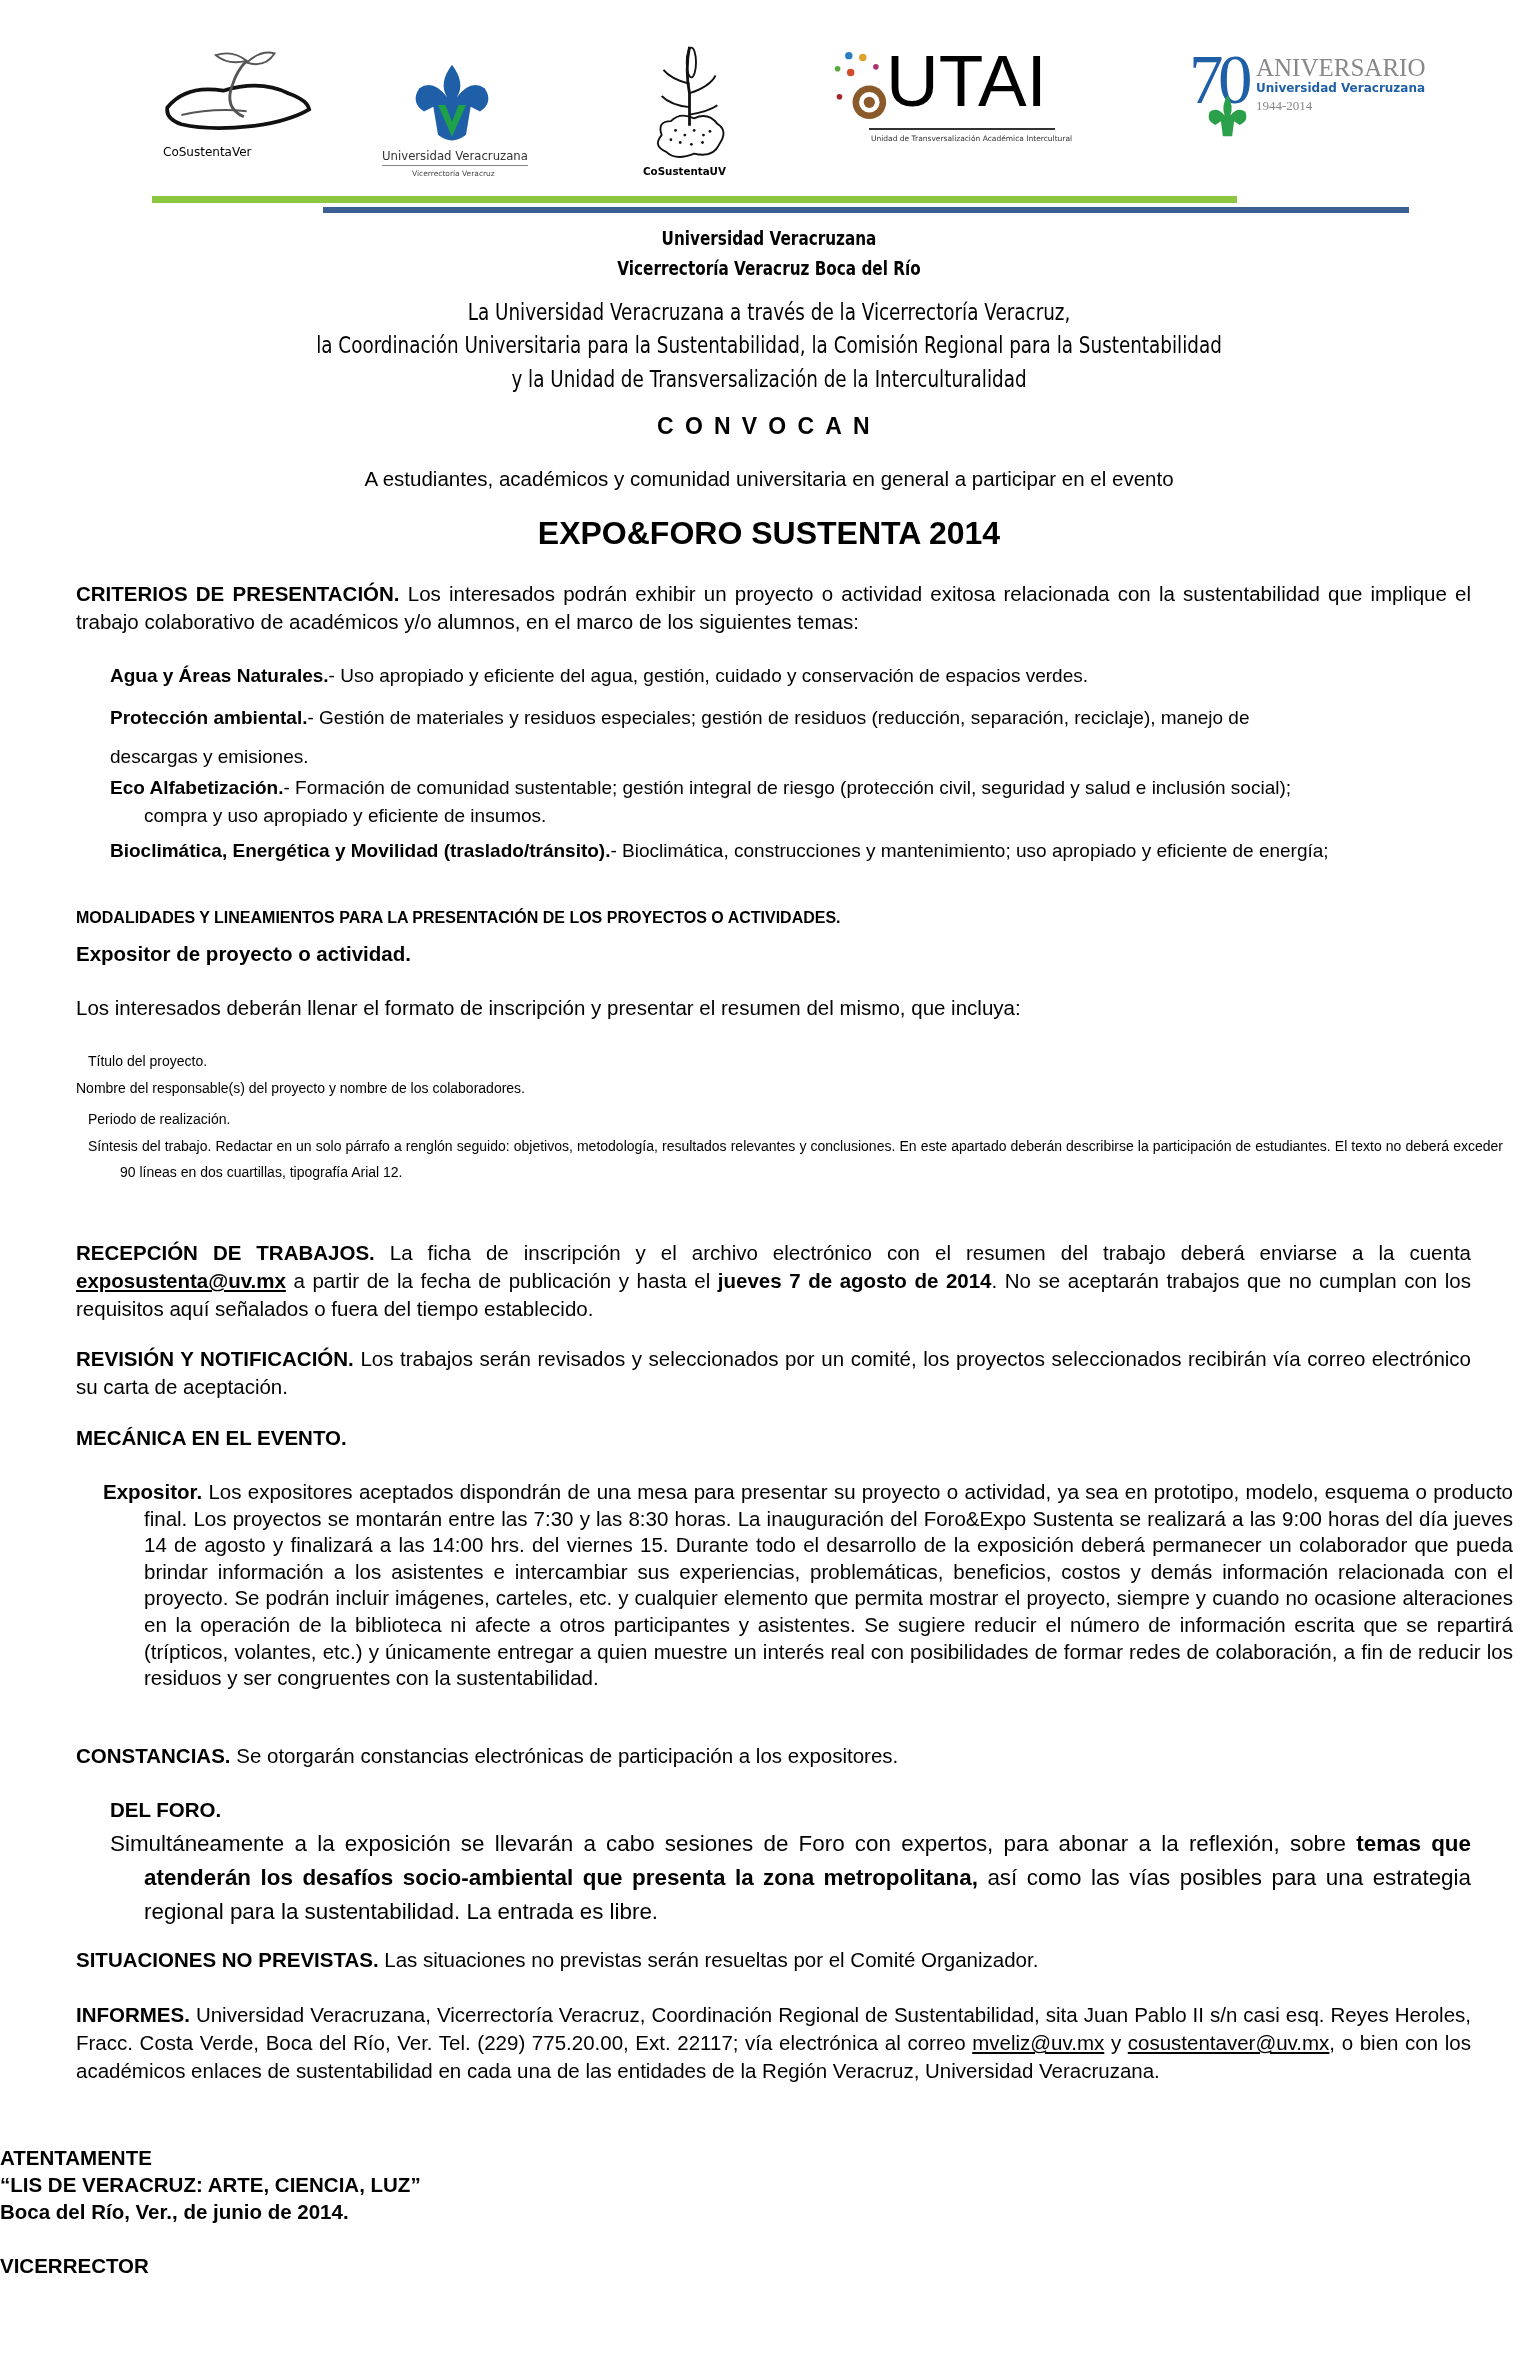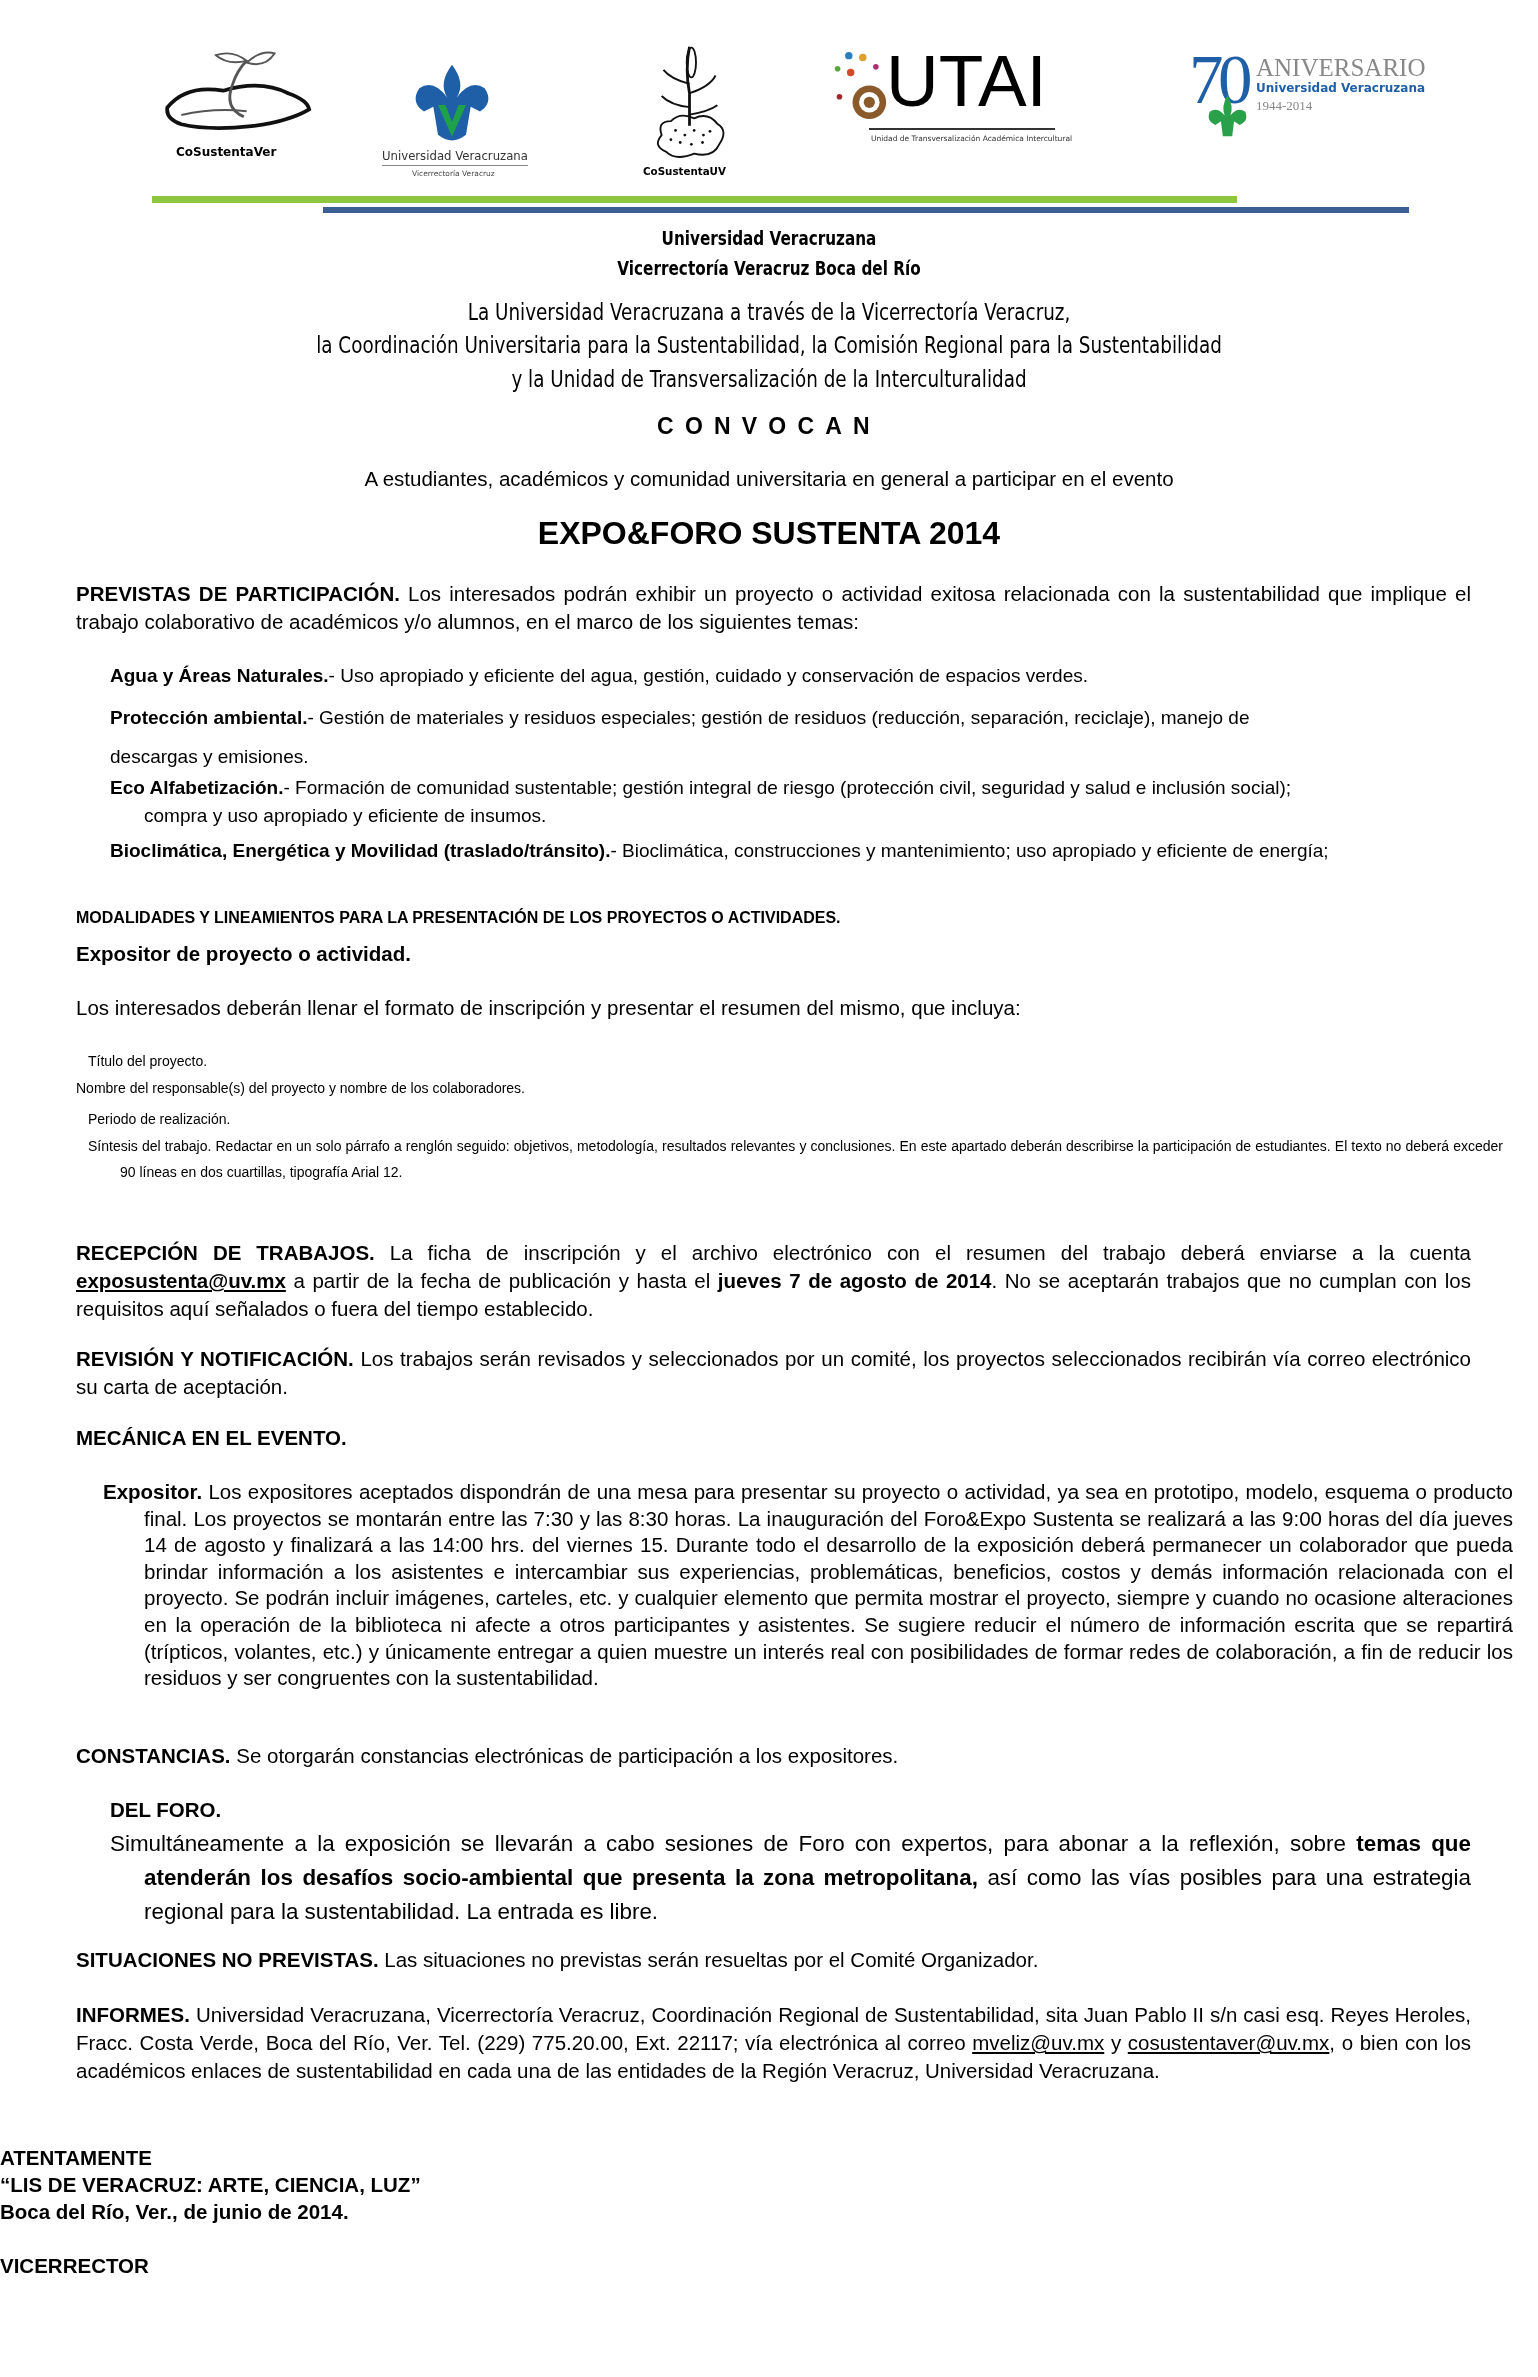--- a/index.html
+++ b/index.html
@@ -36,21 +36,21 @@
 <div class="logos">
 
   <div class="logo" style="left:158px;top:4.7px;width:168px;height:121px;">
     <svg width="168" height="103" viewBox="0 0 180 110">
       <path d="M10 70 Q30 45 70 52 Q110 40 140 55 Q160 62 162 72 Q140 85 100 90 Q55 95 25 88 Q8 82 10 70 Z" fill="none" stroke="#111" stroke-width="4"></path>
       <path d="M25 78 Q60 70 95 74" fill="none" stroke="#555" stroke-width="2"></path>
       <path d="M92 80 Q70 70 80 45 Q85 30 95 20" fill="none" stroke="#555" stroke-width="3"></path>
       <path d="M95 20 Q80 8 62 14 Q75 25 95 20 Z" fill="none" stroke="#555" stroke-width="2"></path>
       <path d="M95 22 Q110 8 125 12 Q115 28 95 22 Z" fill="none" stroke="#555" stroke-width="2"></path>
     </svg>
-    <div class="logo-caption" style="left:18px;top:103px;font-size:12px;font-weight:bold;">CoSustentaVer</div>
+    <div class="logo-caption" style="left:5px;top:103px;font-size:12px;font-weight:normal;">CoSustentaVer</div>
   </div>
 
   <div class="logo" style="left:382px;top:23px;width:140px;height:140px;">
     <svg width="140" height="89" viewBox="0 0 150 95">
       <path d="M75 5 Q60 25 70 40 Q55 20 40 30 Q30 45 45 55 L55 50 L60 80 Q75 92 90 80 L95 50 L105 55 Q120 45 110 30 Q95 20 80 40 Q90 25 75 5 Z" fill="#1f5fa8"></path>
       <path d="M60 48 L75 82 L90 48 L82 48 L75 66 L68 48 Z" fill="#1fa04a"></path>
     </svg>
     <div class="logo-caption" style="left:0;top:89px;font-size:11.7px;color:#333;border-bottom:0.9px solid #888;padding-bottom:1.9px;">Universidad Veracruzana</div>
     <div class="logo-caption" style="left:30px;top:109px;font-size:7.5px;color:#444;">Vicerrectoría Veracruz</div>
   </div>
@@ -112,21 +112,21 @@
 
 <div class="center h-intro" style="top:295px;">La Universidad Veracruzana a través de la Vicerrectoría Veracruz,</div>
 <div class="center h-intro" style="top:328px;">la Coordinación Universitaria para la Sustentabilidad, la Comisión Regional para la Sustentabilidad</div>
 <div class="center h-intro" style="top:362px;">y la Unidad de Transversalización de la Interculturalidad</div>
 
 <div class="center convocan" style="top:413px;">CONVOCAN</div>
 <div class="center intro-line" style="top:467px;">A estudiantes, académicos y comunidad universitaria en general a participar en el evento</div>
 <div class="center event-title" style="top:515px;">EXPO&amp;FORO SUSTENTA 2014</div>
 
 <div class="para" style="left:76px;top:580px;width:1395px;">
-  <span class="b">PREVISTAS DE PARTICIPACIÓN.</span><span> Los interesados podrán exhibir un proyecto o actividad exitosa relacionada con la sustentabilidad que implique el trabajo colaborativo de académicos y/o alumnos, en el marco de los siguientes temas:</span>
+  <span class="b">CRITERIOS DE PRESENTACIÓN.</span><span> Los interesados podrán exhibir un proyecto o actividad exitosa relacionada con la sustentabilidad que implique el trabajo colaborativo de académicos y/o alumnos, en el marco de los siguientes temas:</span>
 </div>
 
 <div class="topic" style="top:661px;">
   <span class="b">Agua y Áreas Naturales.</span><span>- Uso apropiado y eficiente del agua, gestión, cuidado y conservación de espacios verdes.</span>
 </div>
 <div class="topic" style="top:698px;line-height:39px;">
   <span class="b">Protección ambiental.</span><span>- Gestión de materiales y residuos especiales; gestión de residuos (reducción, separación, reciclaje), manejo de</span><br>
   <span>descargas y emisiones.</span>
 </div>
 <div class="topic" style="top:774px;line-height:28px;">

